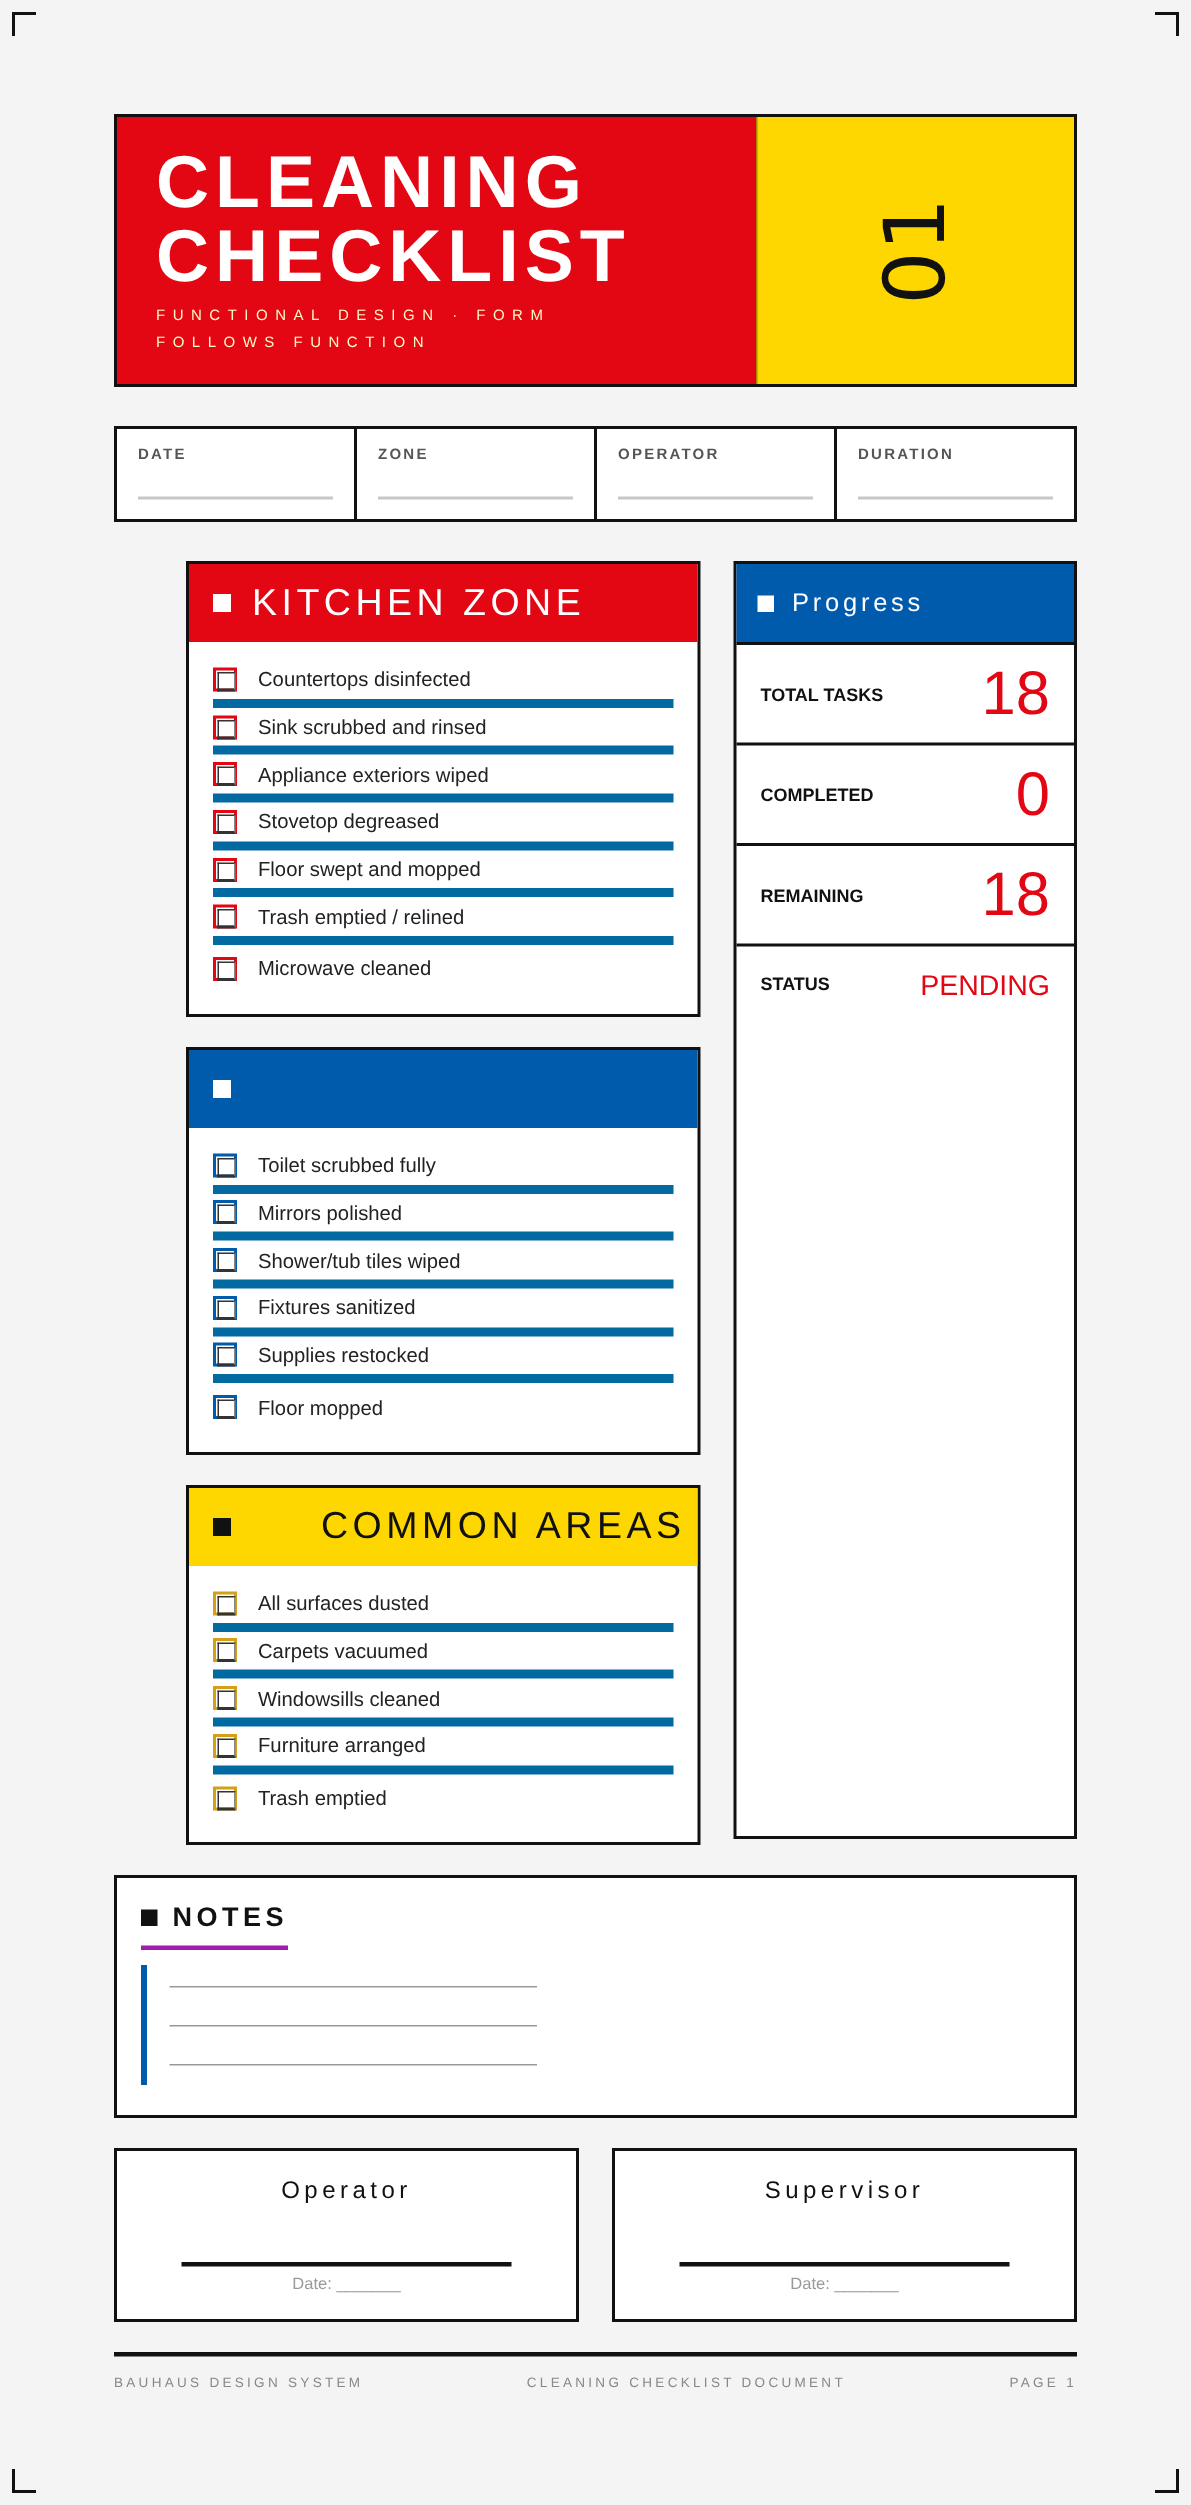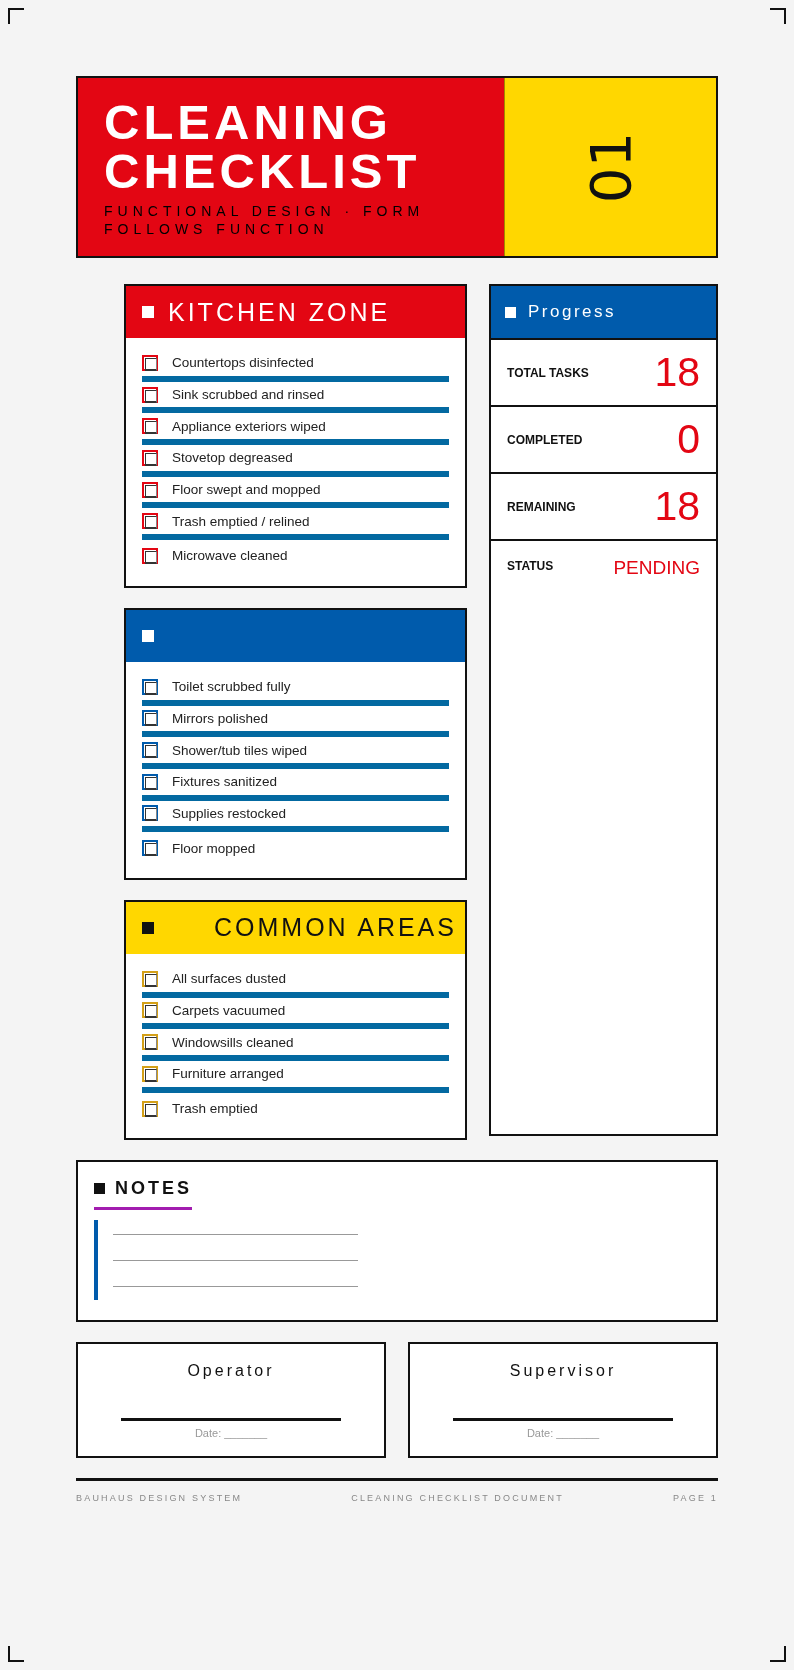--- a/index.html
+++ b/index.html
@@ -10,21 +10,21 @@
     .corner.tr { right: 8px; top: 8px; border-right-width: 2px; border-top-width: 2px; }
     .corner.bl { left: 8px; bottom: 8px; border-left-width: 2px; border-bottom-width: 2px; }
     .corner.br { right: 8px; bottom: 8px; border-right-width: 2px; border-bottom-width: 2px; }
 
     .page { position: absolute; left: 76px; top: 76px; width: 642px; }
 
     
     .header { display: flex; height: 182px; border: 2px solid #111; }
     .header-left { width: 426px; background: #e30613; padding: 20px 26px; color: #fff; }
     .title { font-size: 49px; font-weight: bold; letter-spacing: 4px; line-height: 49px; }
-    .subtitle { margin-top: 6px; font-size: 14px; letter-spacing: 5px; line-height: 18px; color: #000000; width: 330px; }
+    .subtitle { margin-top: 6px; font-size: 10px; letter-spacing: 5px; line-height: 18px; color: #fef9c3; width: 330px; }
     .header-right { flex: 1; background: #ffd700; border-left: 1px solid #a38800; display: flex; align-items: center; justify-content: center; }
     .number { font-family: "DejaVu Sans", sans-serif; font-size: 56px; color: #111; transform: rotate(-90deg); display: inline-block; }
 
     
     .meta { margin-top: 26px; display: flex; border: 2px solid #111; height: 64px; background: #fff; }
     .meta-cell { flex: 1; padding: 12px 14px 0; border-right: 2px solid #111; }
     .meta-cell:last-child { border-right: none; }
     .meta-label { font-size: 10px; font-weight: bold; letter-spacing: 1.5px; color: #555; }
     .meta-line { margin-top: 22px; height: 2px; background: #c8c8c8; }
 
@@ -93,20 +93,38 @@
     <div class="header-left">
       <div class="title">CLEANING</div>
       <div class="title">CHECKLIST</div>
       <div class="subtitle">FUNCTIONAL DESIGN · FORM FOLLOWS FUNCTION</div>
     </div>
     <div class="header-right">
       <span class="number">01</span>
     </div>
   </div>
 
+  <div class="meta">
+    <div class="meta-cell">
+      <div class="meta-label">DATE</div>
+      <div class="meta-line"></div>
+    </div>
+    <div class="meta-cell">
+      <div class="meta-label">ZONE</div>
+      <div class="meta-line"></div>
+    </div>
+    <div class="meta-cell">
+      <div class="meta-label">OPERATOR</div>
+      <div class="meta-line"></div>
+    </div>
+    <div class="meta-cell">
+      <div class="meta-label">DURATION</div>
+      <div class="meta-line"></div>
+    </div>
+  </div>
 
   <div class="columns">
     <div class="left-col">
 
       <div class="zone red">
         <div class="zone-head">
           <span class="sq"></span>
           <span>KITCHEN ZONE</span>
         </div>
         <div class="zone-body">

